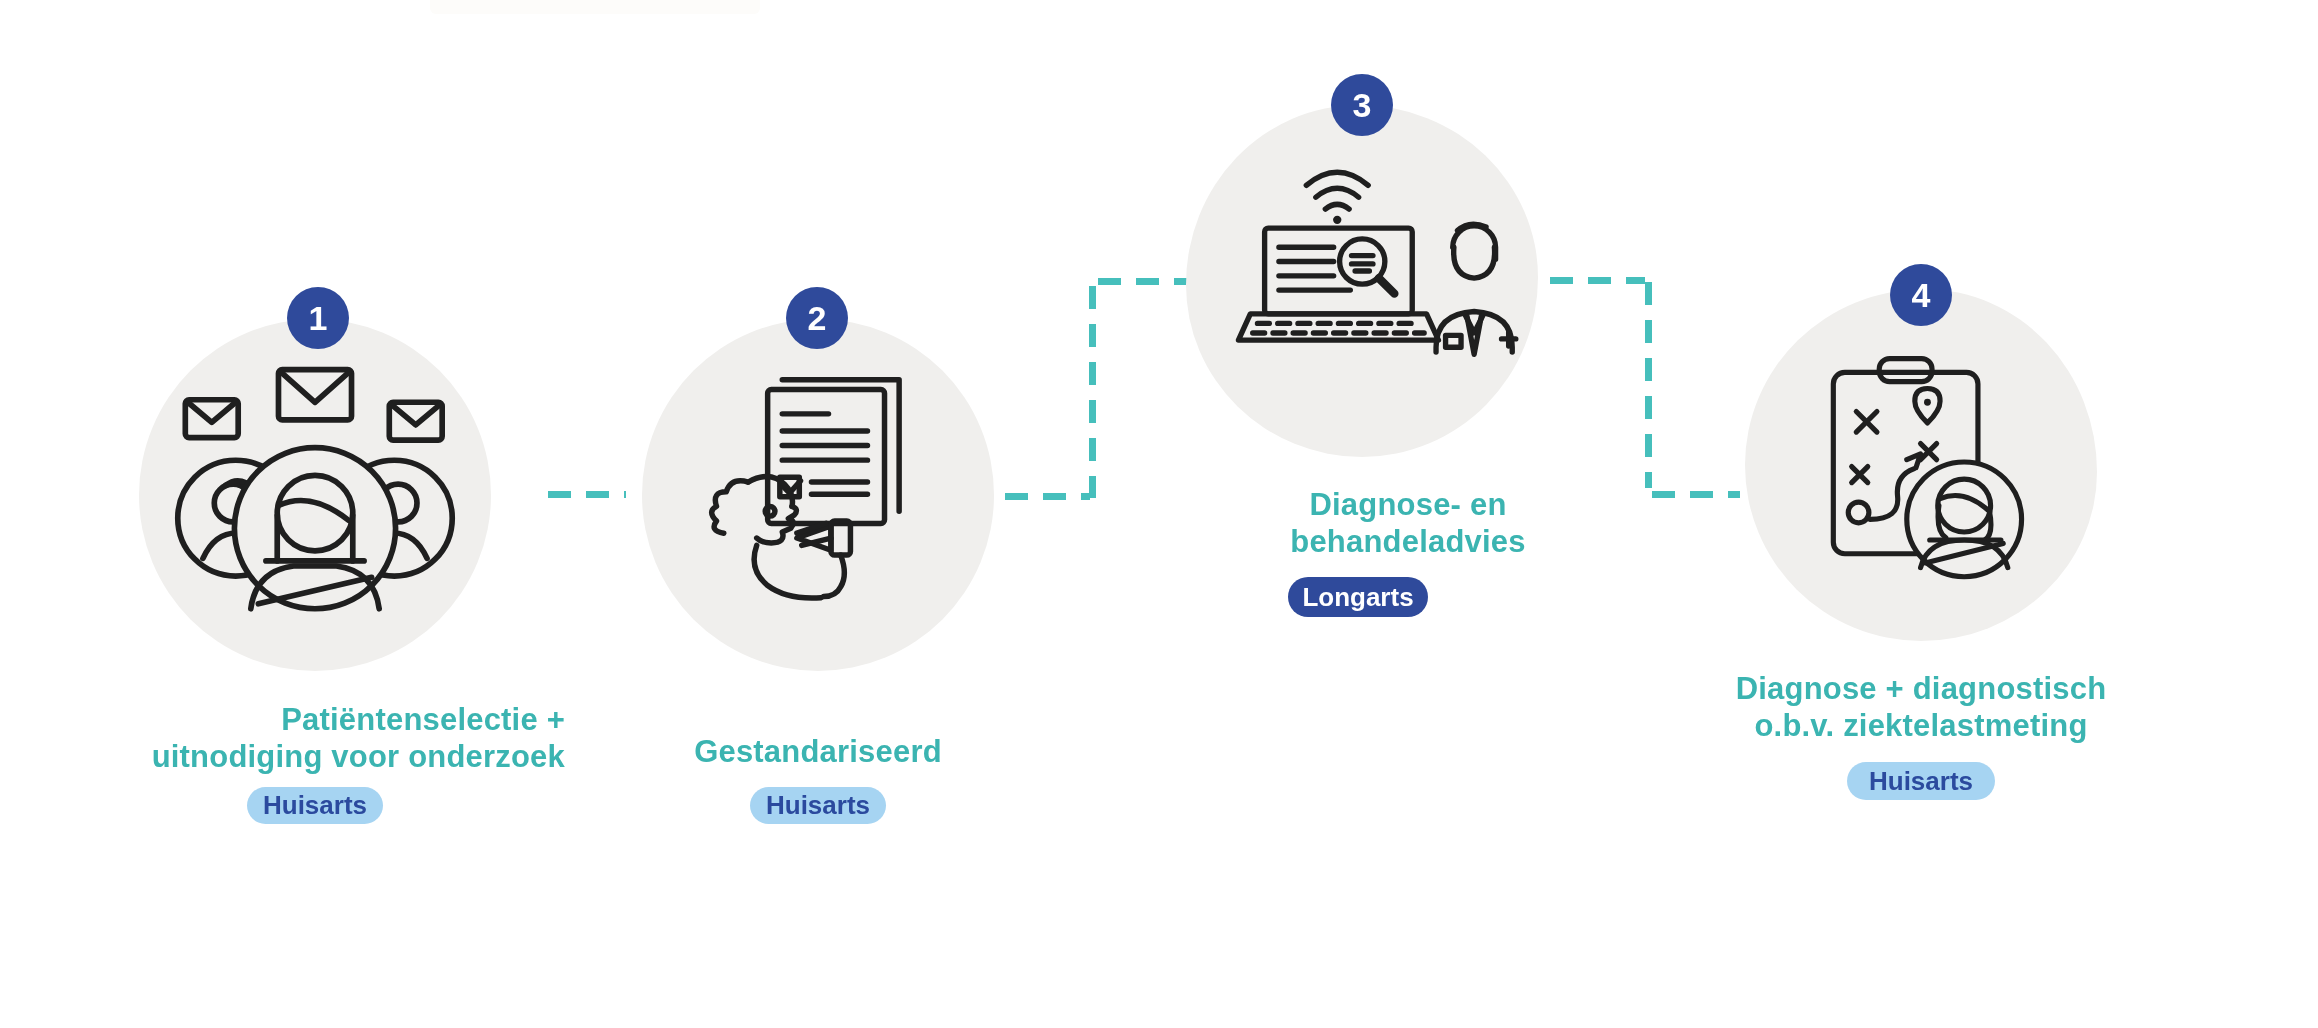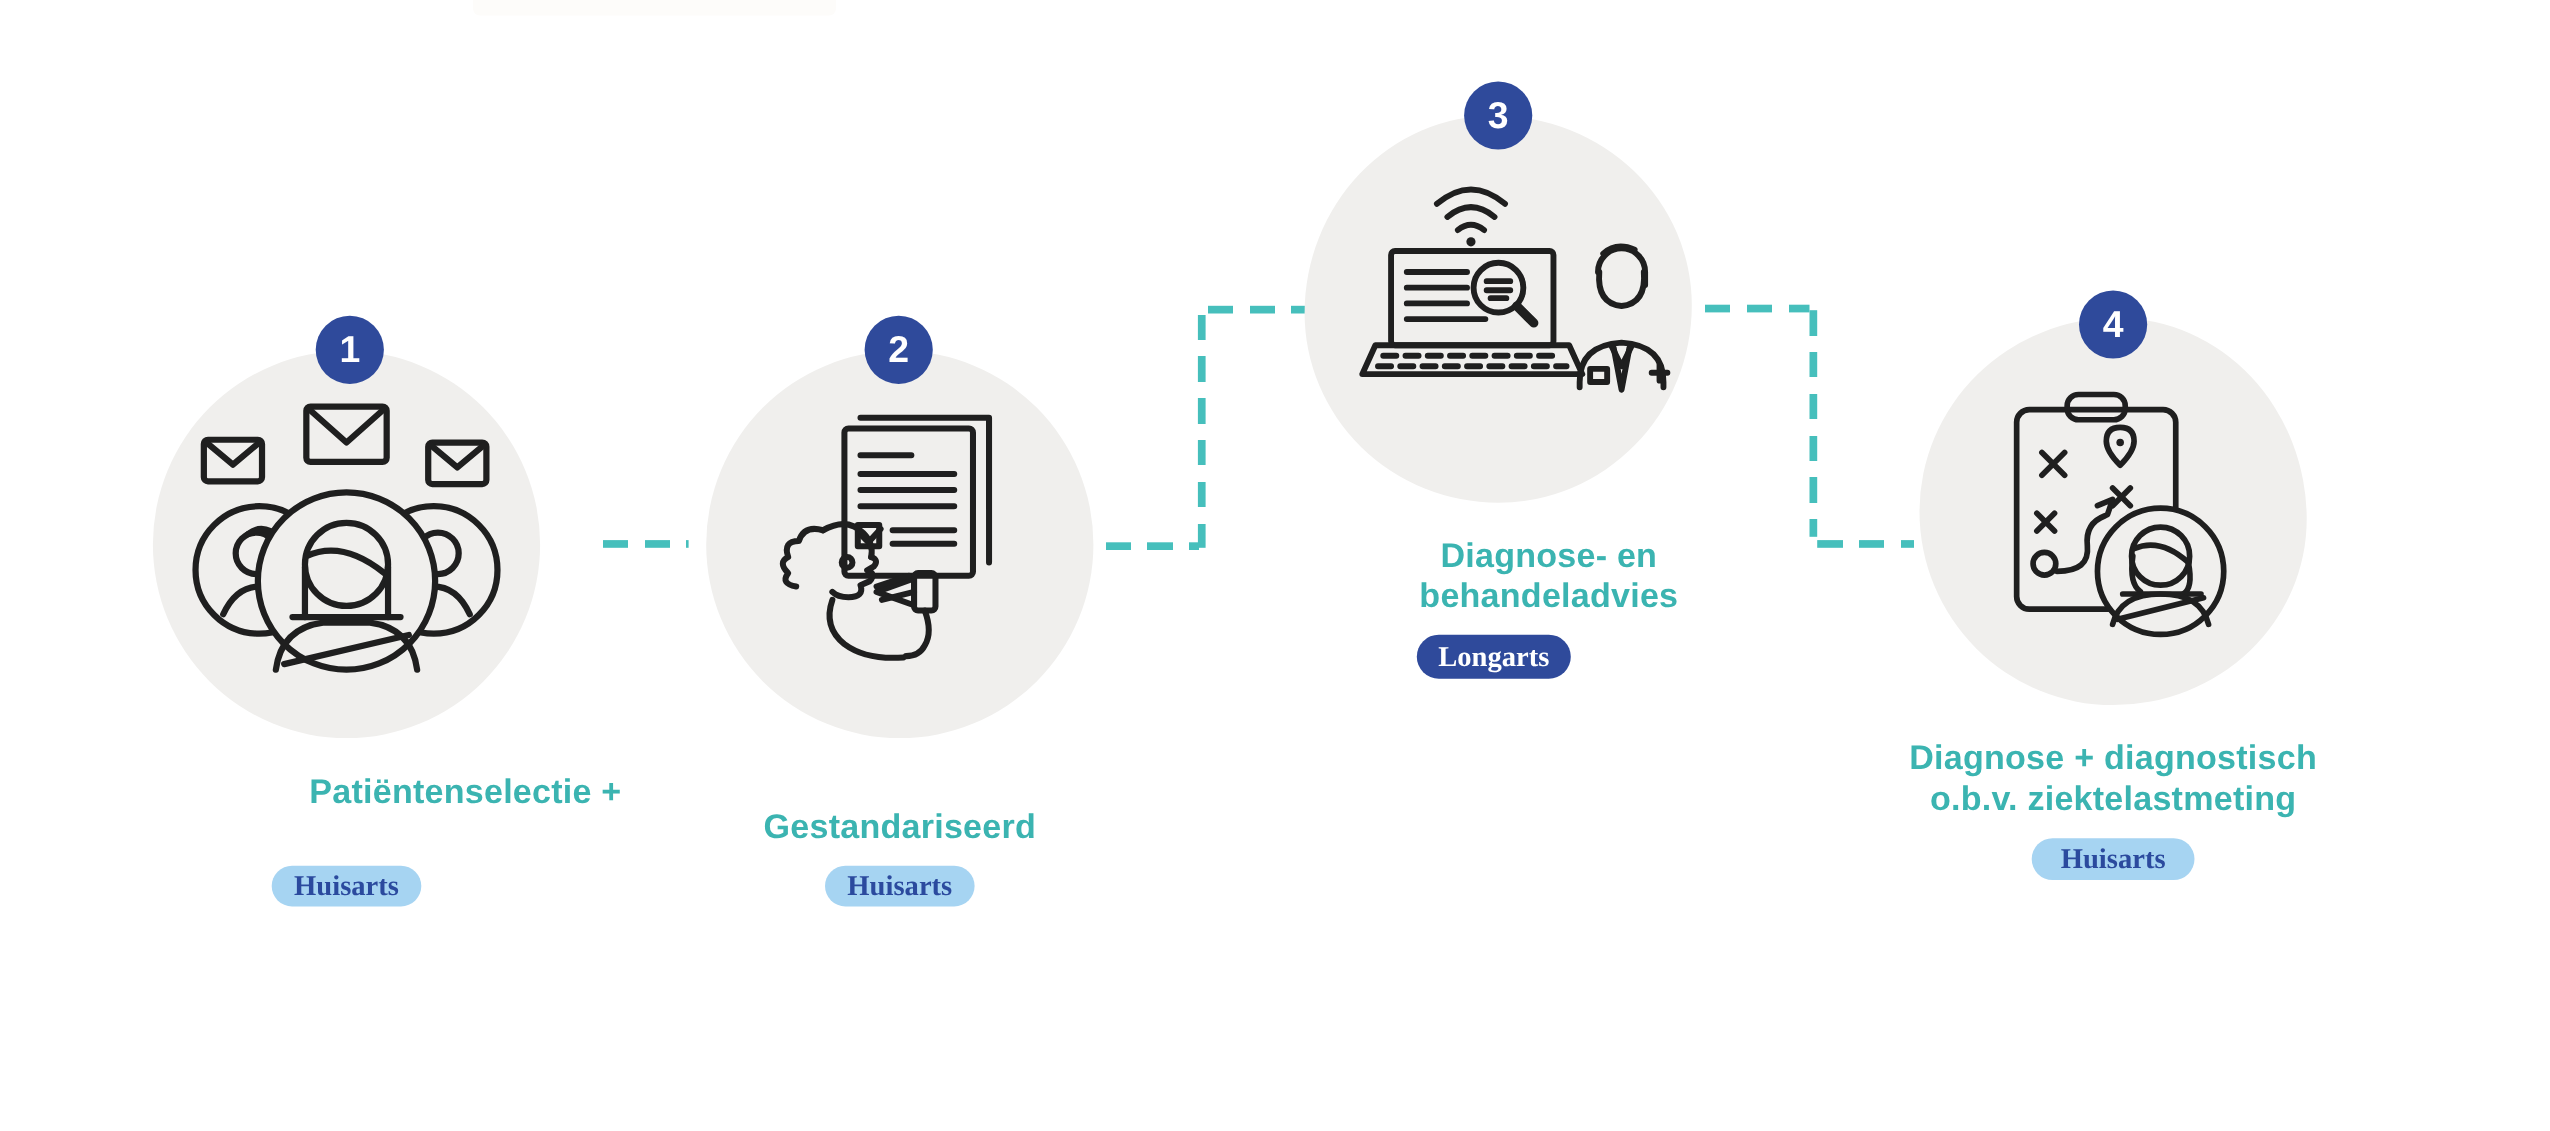--- a/index.html
+++ b/index.html
@@ -28,21 +28,21 @@
     position:absolute;width:500px;text-align:center;color:#3BB4B1;
     font-weight:bold;font-size:31px;line-height:37px;letter-spacing:0.2px;
   }
   .title.t1{left:65px;top:701px;text-align:right;}
   .title.t2{left:568px;top:701px;margin-top:32px;}
   .title.t3{left:1158px;top:486px;}
   .title.t4{left:1671px;top:670px;}
   .pill{
     position:absolute;border-radius:20px;text-align:center;
     font-weight:bold;font-size:26px;
-    display:flex;align-items:center;justify-content:center;font-family:Liberation Serif, serif;
+    display:flex;align-items:center;justify-content:center;
   }
   .pill.light{background:#A6D4F2;color:#2B4A9E;}
   .pill.dark{background:#2F4A9B;color:#FFFFFF;}
   .pill.p1{left:247px;top:787px;width:136px;height:37px;}
   .pill.p2{left:750px;top:787px;width:136px;height:37px;}
   .pill.p3{left:1288px;top:577px;width:140px;height:40px;}
   .pill.p4{left:1847px;top:762px;width:148px;height:38px;}
   .dash-h{
     position:absolute;height:7px;
     background:repeating-linear-gradient(90deg,#46BFBC 0 23px,transparent 23px 38px);
@@ -110,20 +110,21 @@
       <path class="ln" d="M86 114 Q112 102 142 126"></path>
       <path class="ln" d="M85 122 L85 158"></path>
       <path class="ln" d="M145 122 L145 158"></path>
       <path class="ln" d="M76 158 H154"></path>
       <path class="ln" d="M64 196 Q68 166 98 162 L132 162 Q162 166 166 196"></path>
       <path class="ln" d="M70 192 L160 171"></path>
     </svg>
   </div>
   <div class="title t1">
     <div>Patiëntenselectie +</div>
+    <div>uitnodiging voor onderzoek</div>
   </div>
   <div class="pill light p1">
     <span>Huisarts</span>
   </div>
 
   <div class="blob c2"></div>
   <div class="stepnum n2">
     <span>2</span>
   </div>
   <div class="icon i2">

